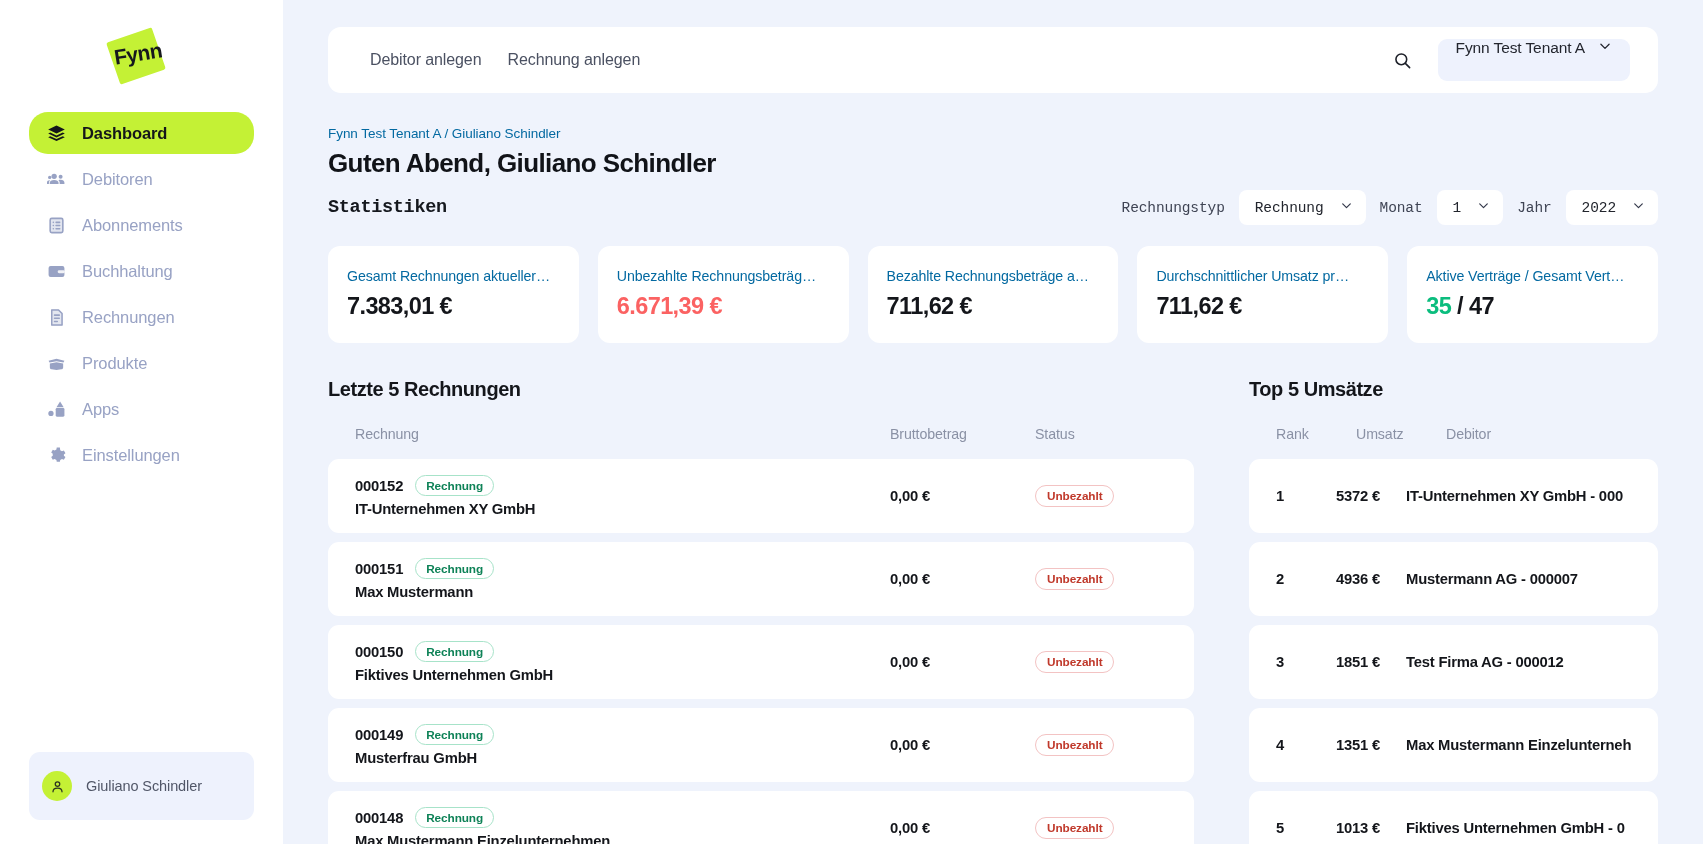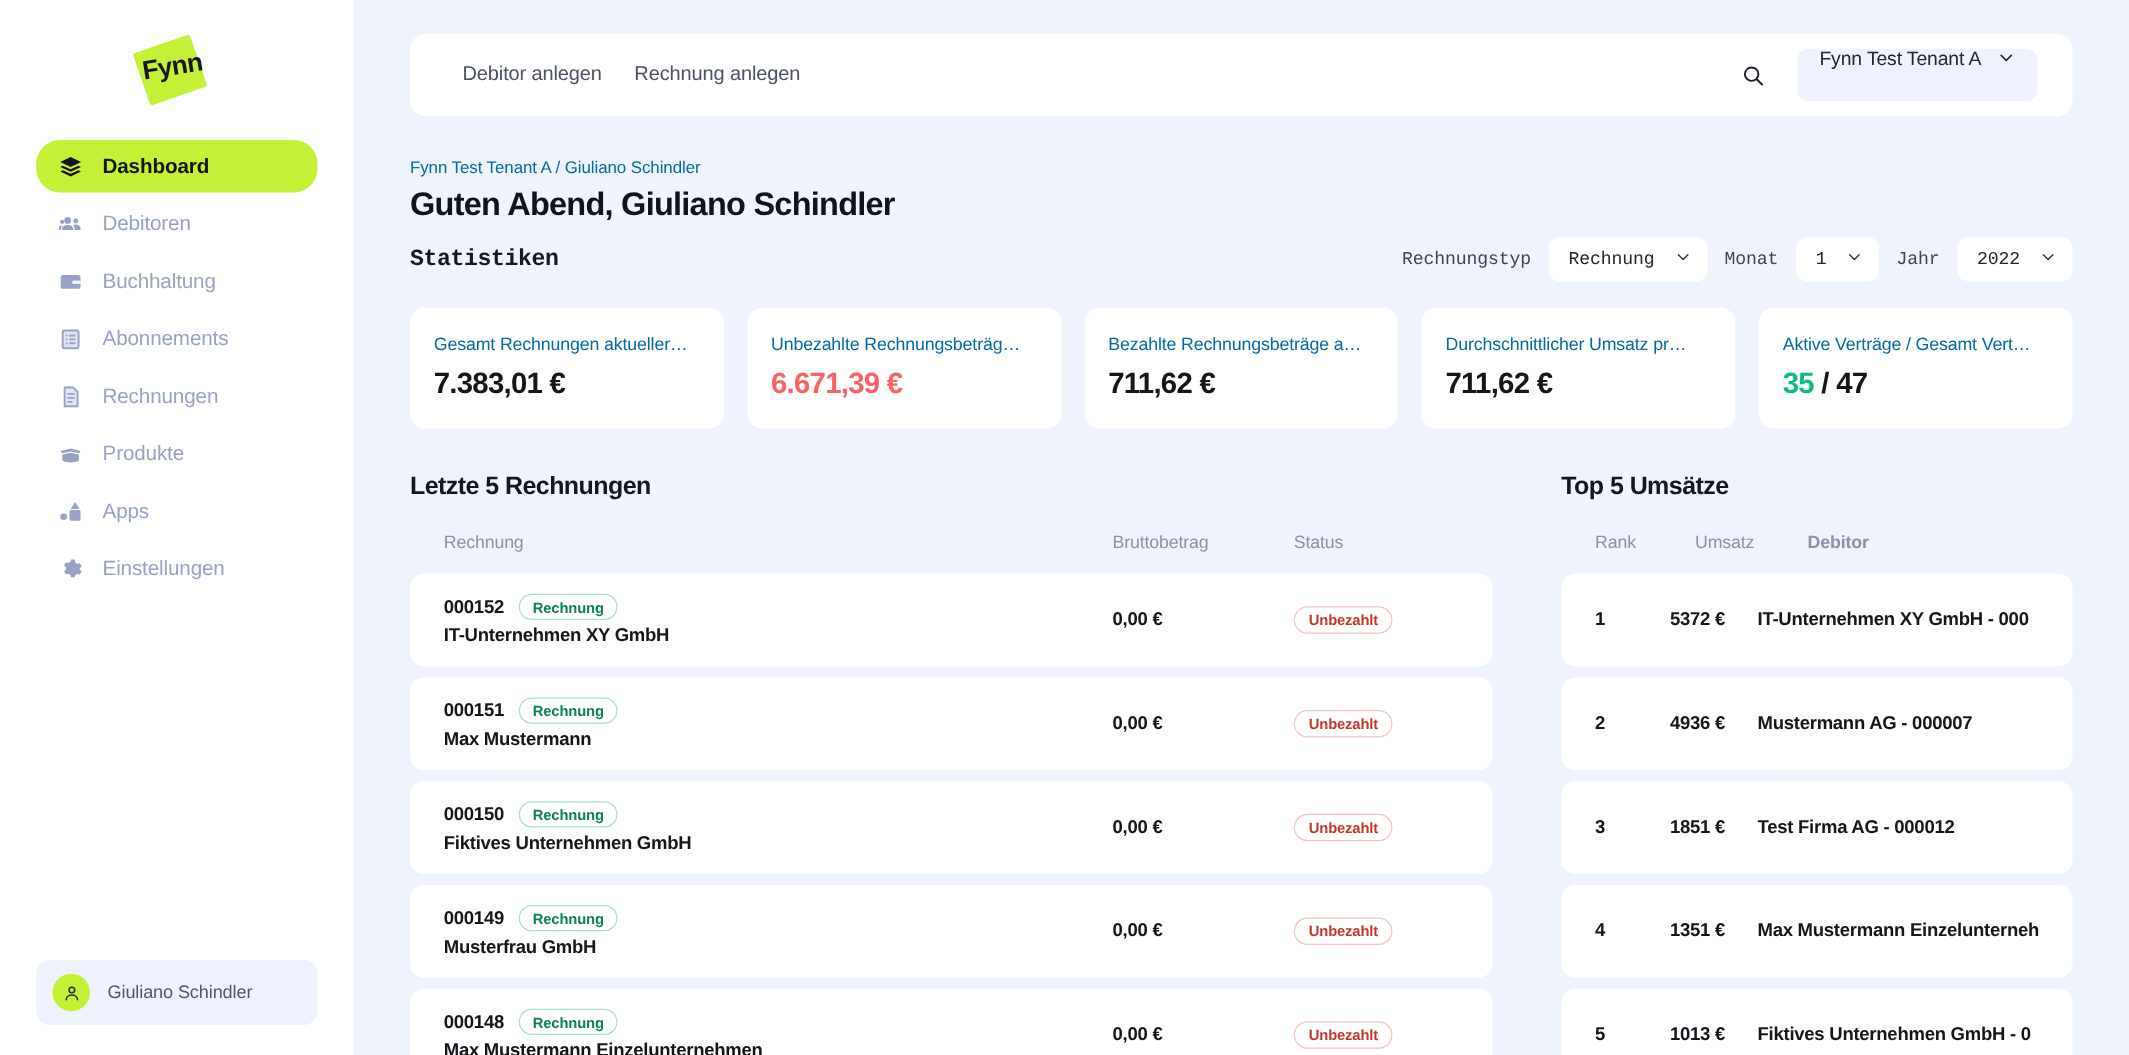--- a/index.html
+++ b/index.html
@@ -102,21 +102,21 @@
     flex-shrink: 0;
   }
   .nav-item .nav-ico svg { display: block; }
 
   .sidebar-spacer { flex: 1; }
 
   .user-card {
     margin: 0 29px 24px 29px;
     background: #eef2fd;
     border-radius: 11px;
-    height: 52px;
+    height: 68px;
     display: flex;
     align-items: center;
     gap: 14px;
     padding: 0 13px;
     cursor: pointer;
   }
   .avatar {
     width: 30px;
     height: 30px;
     border-radius: 50%;
@@ -369,21 +369,21 @@
     font-size: 11.8px;
     font-weight: 600;
     padding: 3px 11px;
     letter-spacing: -0.1px;
     white-space: nowrap;
   }
 
   
   .c-rank   { width: 60px;  flex-shrink: 0; }
   .c-umsatz { width: 70px;  flex-shrink: 0; }
-  .c-debitor{ flex: 1; min-width: 0; font-weight: bold; }
+  .c-debitor{ flex: 1; min-width: 0; }
 
   .cell-rank {
     font-size: 14.8px;
     font-weight: 600;
     color: #14161b;
     letter-spacing: -0.2px;
   }
   .cell-umsatz {
     font-size: 14.8px;
     font-weight: 600;
@@ -439,37 +439,37 @@
             <path d="M9 12.6c-3.3 0-5.6 1.6-5.6 3.6v1.6h11.2v-1.6c0-2-2.3-3.6-5.6-3.6z"></path>
             <path d="M17.2 12.2c-1.1 0-2.1.2-2.8.6 1 .8 1.6 1.9 1.6 3.2v1.8h6v-1.9c0-2-2-3.7-4.8-3.7z"></path>
             <path d="M3.4 12.8c-2 0-3.4 1.2-3.4 2.7v2.3h2.4v-1.6c0-1.2.5-2.2 1.4-3-.1 0-.3 0-.4 0z"></path>
           </svg>
         </span>
         <span>Debitoren</span>
       </div>
 
       <div class="nav-item">
         <span class="nav-ico">
-          <svg width="19" height="19" viewBox="0 0 24 24" fill="currentColor">
-            <rect x="2" y="5" width="20" height="14" rx="2.6"></rect>
-            <rect x="13.5" y="10.5" width="9" height="3.6" rx="1.8" fill="#fff" opacity="0.85"></rect>
-          </svg>
-        </span>
-        <span>Buchhaltung</span>
-      </div>
-
-      <div class="nav-item">
-        <span class="nav-ico">
           <svg width="19" height="19" viewBox="0 0 24 24" fill="none" stroke="currentColor" stroke-width="2">
             <rect x="4" y="3" width="16" height="18" rx="2" fill="currentColor" opacity="0.28" stroke="none"></rect>
             <rect x="4" y="3" width="16" height="18" rx="2"></rect>
             <path d="M8 8h.01M11.5 8H16M8 12h.01M11.5 12H16M8 16h.01M11.5 16H16" stroke-linecap="round"></path>
           </svg>
         </span>
         <span>Abonnements</span>
+      </div>
+
+      <div class="nav-item">
+        <span class="nav-ico">
+          <svg width="19" height="19" viewBox="0 0 24 24" fill="currentColor">
+            <rect x="2" y="5" width="20" height="14" rx="2.6"></rect>
+            <rect x="13.5" y="10.5" width="9" height="3.6" rx="1.8" fill="#fff" opacity="0.85"></rect>
+          </svg>
+        </span>
+        <span>Buchhaltung</span>
       </div>
 
       <div class="nav-item">
         <svg class="nav-ico" width="19" height="19" viewBox="0 0 24 24" fill="none" stroke="currentColor" stroke-width="1.9">
           <path d="M6 2.5h8.5L19 7v14.5H6z" fill="currentColor" opacity="0.25"></path>
           <path d="M6 2.5h8.5L19 7v14.5H6z" stroke-linejoin="round"></path>
           <path d="M9.5 9h6M9.5 13h6M9.5 17h3.5" stroke-linecap="round"></path>
         </svg>
         <span>Rechnungen</span>
       </div>

